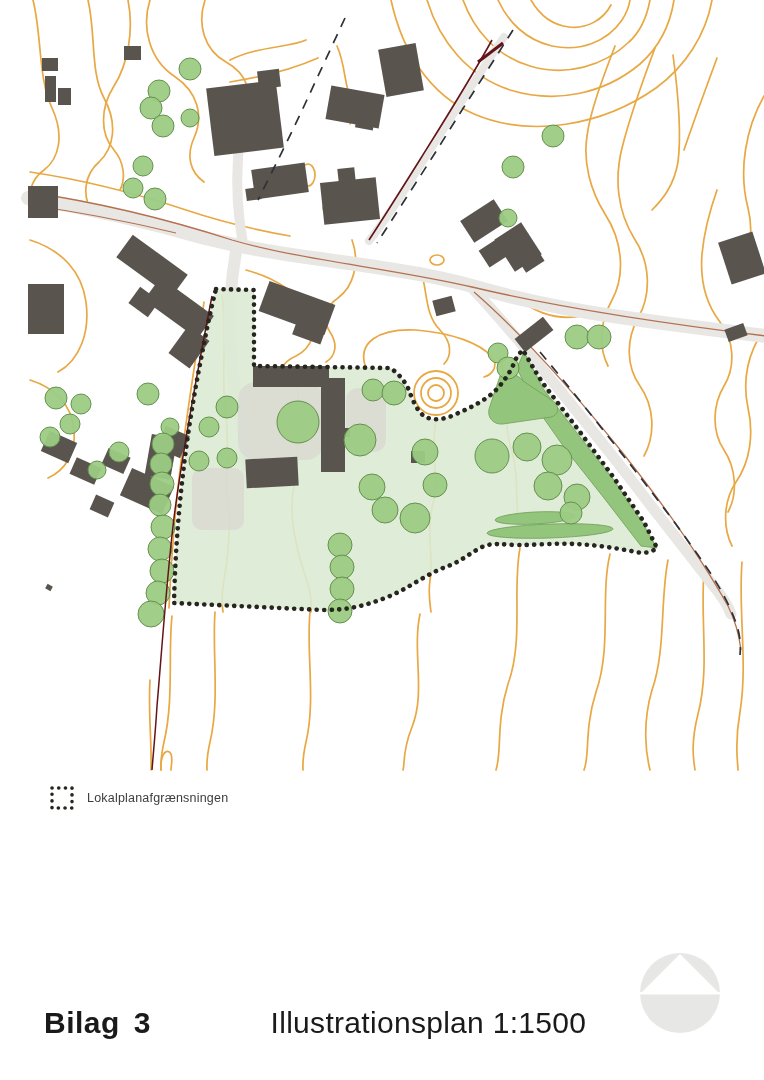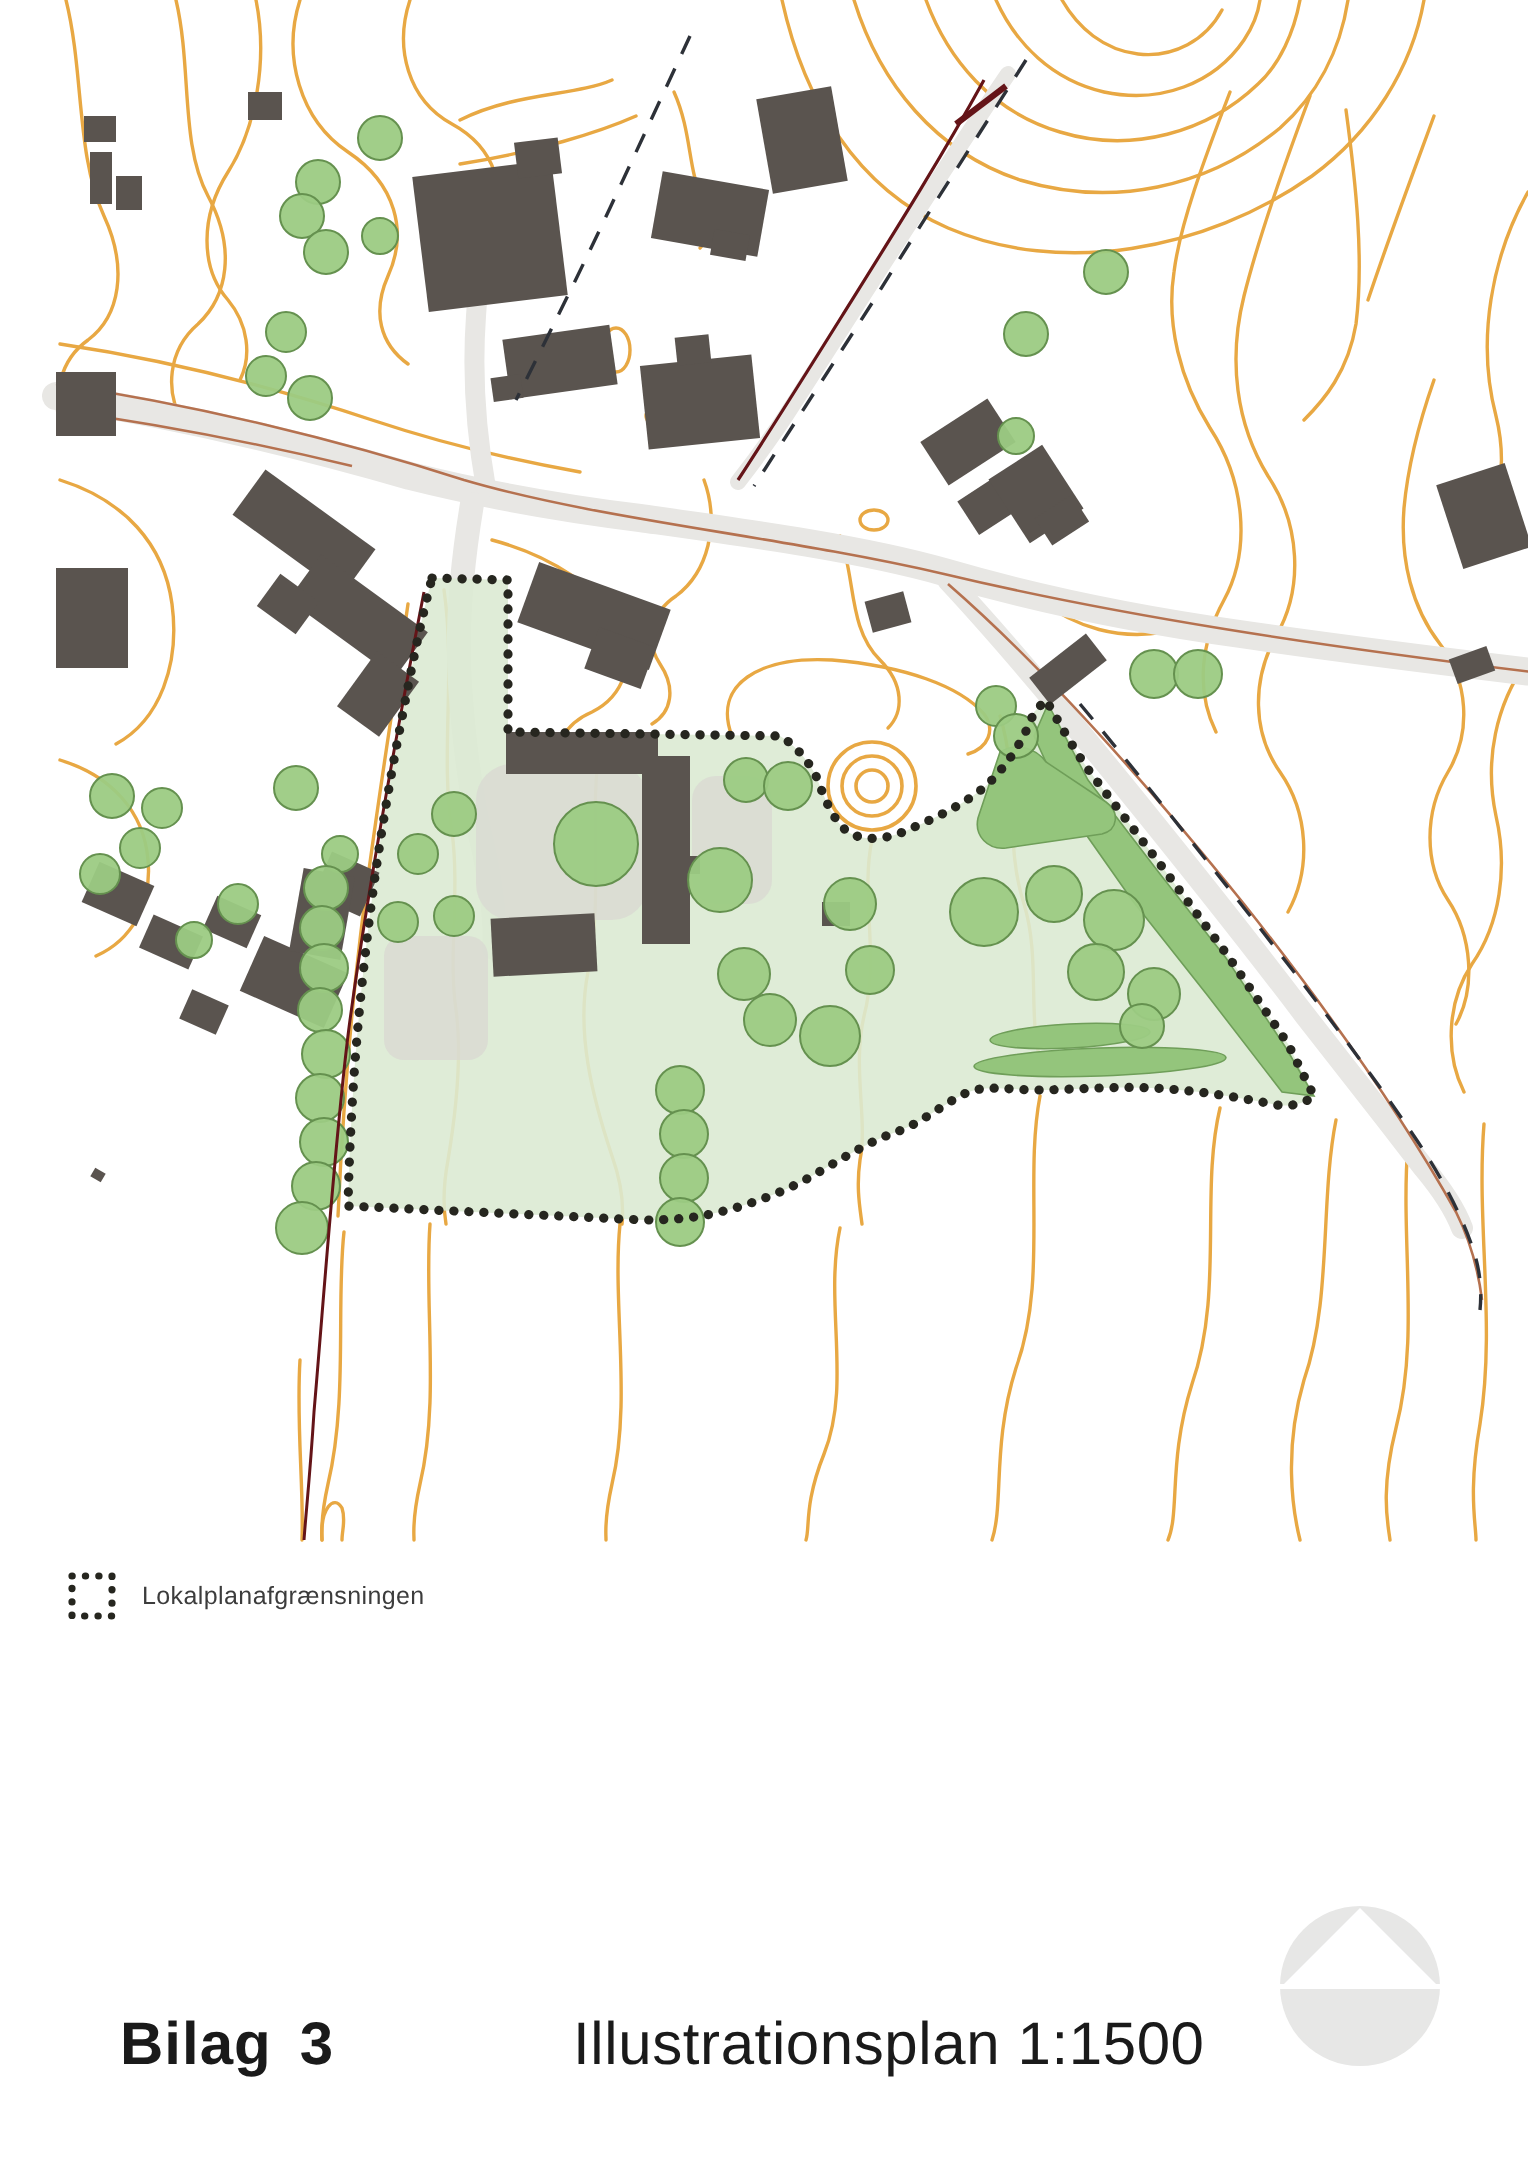--- a/index.html
+++ b/index.html
@@ -1,21 +1,21 @@
 <!DOCTYPE html>
 <html><head>
 <meta charset="utf-8">
 <style>
   html,body{margin:0;padding:0;background:#fff;}
   .page{position:relative;width:764px;height:1080px;background:#ffffff;overflow:hidden;
         font-family:"Liberation Sans",sans-serif;}
   #map-svg{position:absolute;left:0;top:0;}
-  .legend{position:absolute;left:32px;top:784px;display:flex;align-items:center;gap:11px;}
+  .legend{position:absolute;left:48px;top:784px;display:flex;align-items:center;gap:11px;}
   .legend-text{font-size:12.5px;color:#3c3c3c;letter-spacing:.2px;}
-  .footer{position:absolute;left:60px;top:1006px;display:flex;align-items:flex-end;font-size:30px;color:#1a1a1a;}
+  .footer{position:absolute;left:44px;top:1006px;display:flex;align-items:flex-end;font-size:30px;color:#1a1a1a;}
   .footer .doc-label{font-weight:bold;letter-spacing:.5px;}
   .footer .doc-number{font-weight:bold;margin-left:14px;}
   .footer .doc-title{font-weight:normal;margin-left:120px;letter-spacing:.3px;}
   .logo{position:absolute;left:638px;top:950px;}
 </style>
 </head>
 <body>
 
 <div class="page">
 

